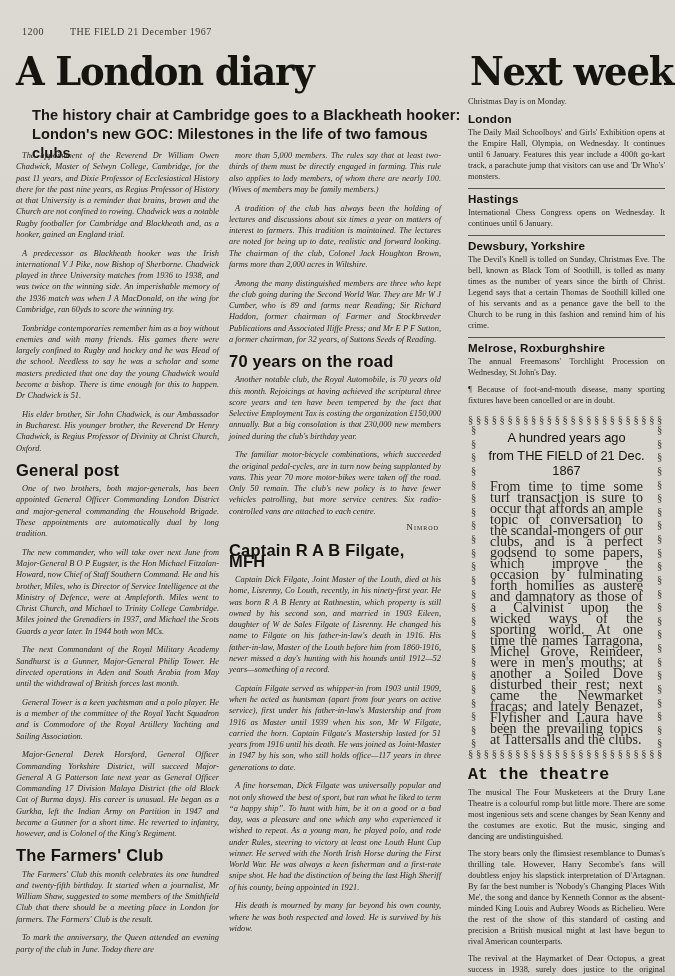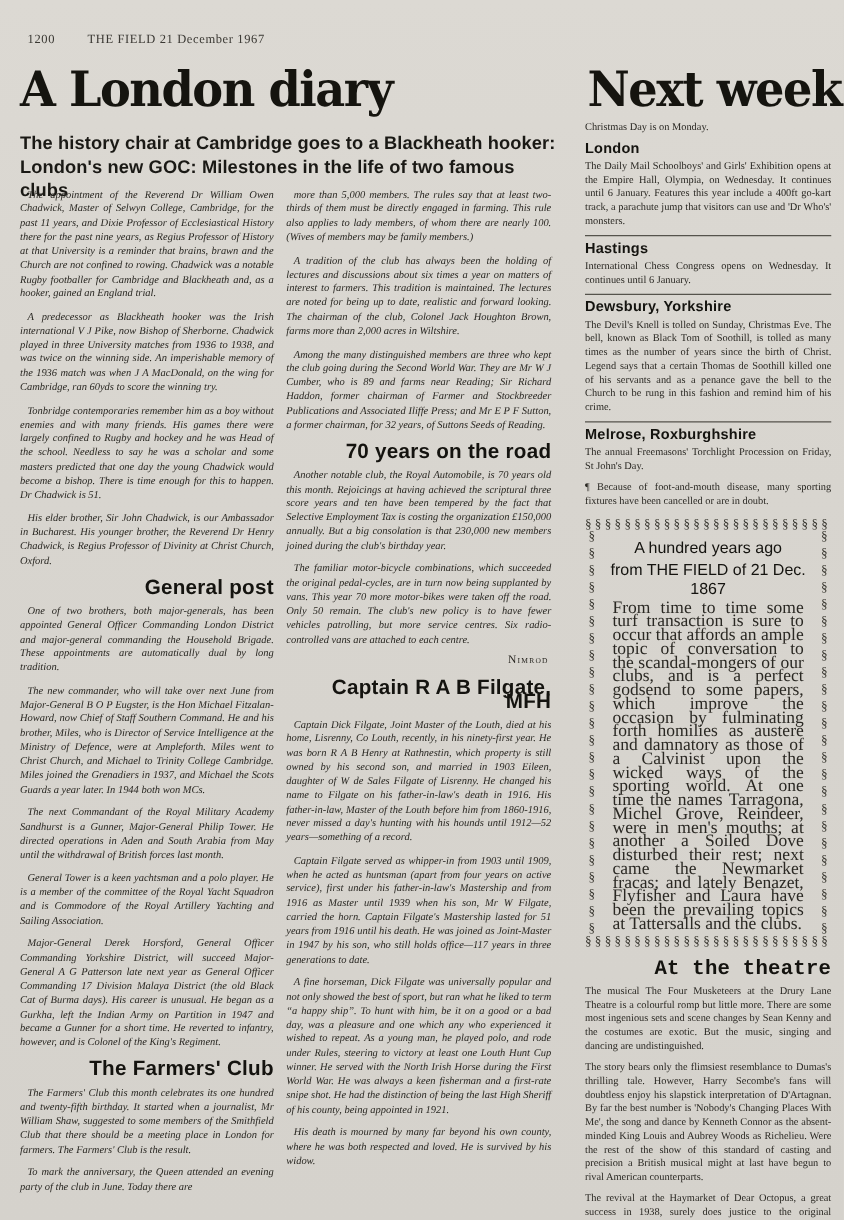--- a/index.html
+++ b/index.html
@@ -21,33 +21,33 @@
   
   .big-head{
     position:absolute;top:48px;
     font-family:"DejaVu Serif", serif;font-weight:bold;
     font-size:37px;letter-spacing:-1.2px;color:#15140f;
     transform:scaleY(1.05);transform-origin:top left;white-space:nowrap;
   }
   .head-left{left:16px;}
   .head-right{left:470px;}
   .subhead{
-    position:absolute;top:106px;left:16px;width:436px;
+    position:absolute;top:106px;left:32px;width:436px;
     font-family:"Liberation Sans", sans-serif;font-weight:bold;
     font-size:14.6px;line-height:19px;color:#1a1915;letter-spacing:0.1px;
   }
   
   .col{position:absolute;text-align:justify;font-size:8.4px;line-height:11.25px;color:#2a2823;}
   .col p{margin:0 0 7.5px 0;text-indent:6px;font-style:italic;}
   .col1{left:16px;top:150px;width:203px;}
   .col2{left:229px;top:150px;width:212px;}
   .sec-h{
     font-family:"Liberation Sans", sans-serif;font-weight:bold;
     font-size:16.5px;letter-spacing:0.2px;color:#14130f;
-    margin:11px 0 7px 0;text-indent:0;text-align:right;
+    margin:11px 0 7px 0;text-indent:0;text-align:left;
   }
   .sig{ text-align:right;font-variant:small-caps;letter-spacing:1px;font-size:9.2px;margin:-2px 2px 8px 0;color:#2a2823;}
   
   .col3{left:468px;top:96px;width:197px;position:absolute;text-align:justify;font-size:8.3px;line-height:11px;color:#2a2823;}
   .col3 p{margin:0 0 6px 0;}
   .nw-h{
     font-family:"Liberation Sans", sans-serif;font-weight:bold;
     font-size:11.6px;color:#14130f;margin:4px 0 3px 0;text-align:left;letter-spacing:0.2px;
   }
   .nw-rule{border:none;border-top:1px solid #55534c;margin:6px 0 0 0;}
@@ -122,21 +122,21 @@
 
     <div class="nw-h">Hastings</div>
     <p>International Chess Congress opens on Wednesday. It continues until 6 January.</p>
     <hr class="nw-rule">
 
     <div class="nw-h">Dewsbury, Yorkshire</div>
     <p>The Devil's Knell is tolled on Sunday, Christmas Eve. The bell, known as Black Tom of Soothill, is tolled as many times as the number of years since the birth of Christ. Legend says that a certain Thomas de Soothill killed one of his servants and as a penance gave the bell to the Church to be rung in this fashion and remind him of his crime.</p>
     <hr class="nw-rule">
 
     <div class="nw-h">Melrose, Roxburghshire</div>
-    <p>The annual Freemasons' Torchlight Procession on Friday, St John's Day.</p>
+    <p>The annual Freemasons' Torchlight Procession on Wednesday, St John's Day.</p>
 
     <p class="nw-note">¶ Because of foot-and-mouth disease, many sporting fixtures have been cancelled or are in doubt.</p>
 
     <div class="hy-box">
       <div class="orn orn-top">§ § § § § § § § § § § § § § § § § § § § § § § § § § § § § § § § § § § § § § § § § § § § § § § § § § § § § § § § § § § § </div>
       <div class="orn orn-bottom">§ § § § § § § § § § § § § § § § § § § § § § § § § § § § § § § § § § § § § § § § § § § § § § § § § § § § § § § § § § § § </div>
       <div class="orn orn-left">§ § § § § § § § § § § § § § § § § § § § § § § § § § § § § § § § § § § § § § § § § § § § § § § § § § § § § § § § § § § § </div>
       <div class="orn orn-right">§ § § § § § § § § § § § § § § § § § § § § § § § § § § § § § § § § § § § § § § § § § § § § § § § § § § § § § § § § § § § </div>
       <div class="hy-title">A hundred years ago</div>
       <div class="hy-sub">from THE FIELD of 21 Dec. 1867</div>

